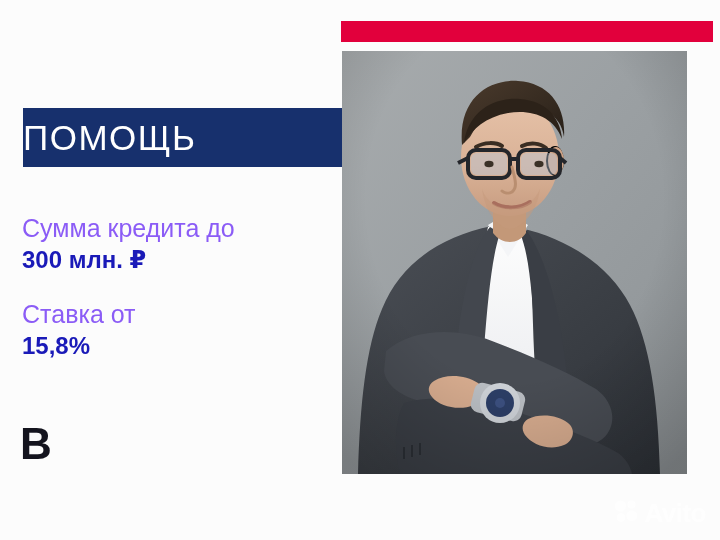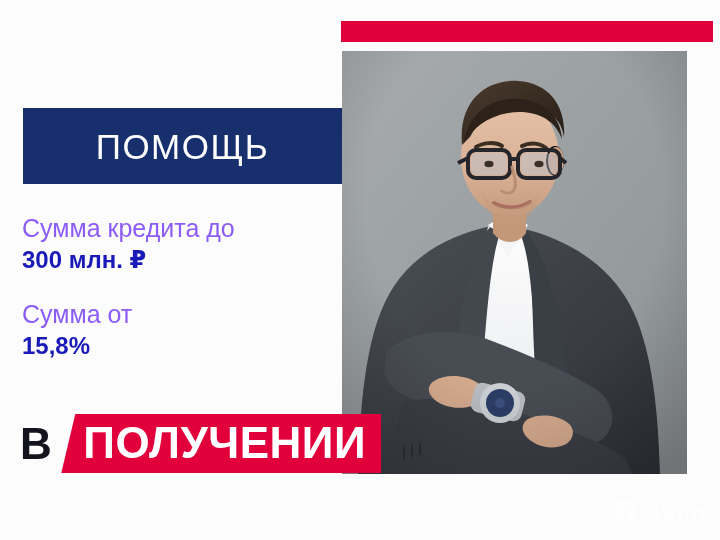--- a/index.html
+++ b/index.html
@@ -39,25 +39,24 @@
     background: #9a9fa2;
   }
   .photo-frame svg { display: block; width: 100%; height: 100%; }
 
   
   .navy-band {
     position: absolute;
     left: 23px;
     top: 108px;
     width: 319px;
-    height: 76px;
+    height: 59px;
     background: #17306d;
     display: flex;
     align-items: center;
-    justify-content: center;
   }
   .navy-band-text {
     color: #ffffff;
     font-size: 35px;
     font-weight: 400;
     letter-spacing: 1.5px;
     line-height: 1;
     white-space: nowrap;
   }
 
@@ -264,31 +263,28 @@
   <div class="navy-band">
     <span class="navy-band-text">ПОМОЩЬ</span>
   </div>
 
   <div class="offer">
     <div class="offer-row">
       <div class="offer-label">Сумма кредита до</div>
       <div class="offer-value">300 млн. ₽</div>
     </div>
     <div class="offer-row">
-      <div class="offer-label">Сумма от</div>
+      <div class="offer-label">Ставка от</div>
       <div class="offer-value">15,8%</div>
     </div>
   </div>
 
   <div class="headline">
     <div class="headline-l1">
       <span class="hl-word-dark">В</span>
-      <span class="hl-highlight">
-        <span class="hl-word-light">ПОЛУЧЕНИИ</span>
-      </span>
     </div>
   </div>
 
   <div class="watermark">
     <span>
       <svg width="26" height="26" viewBox="0 0 26 26" aria-hidden="true">
         <circle cx="7.5" cy="8" r="5.6" fill="#ffffff"></circle>
         <circle cx="18.5" cy="6.5" r="4" fill="#ffffff"></circle>
         <circle cx="8" cy="19.5" r="4.3" fill="#ffffff"></circle>
         <circle cx="18.8" cy="17.8" r="5.4" fill="#ffffff"></circle>

